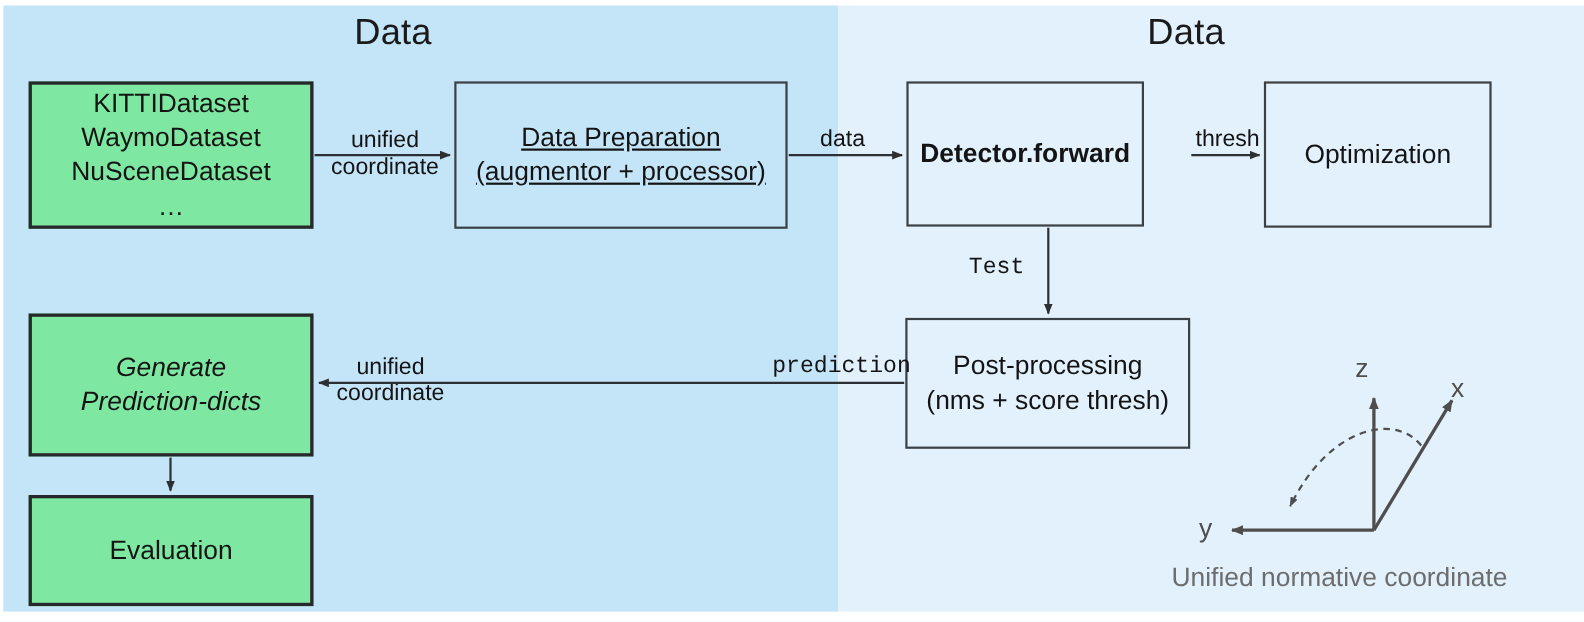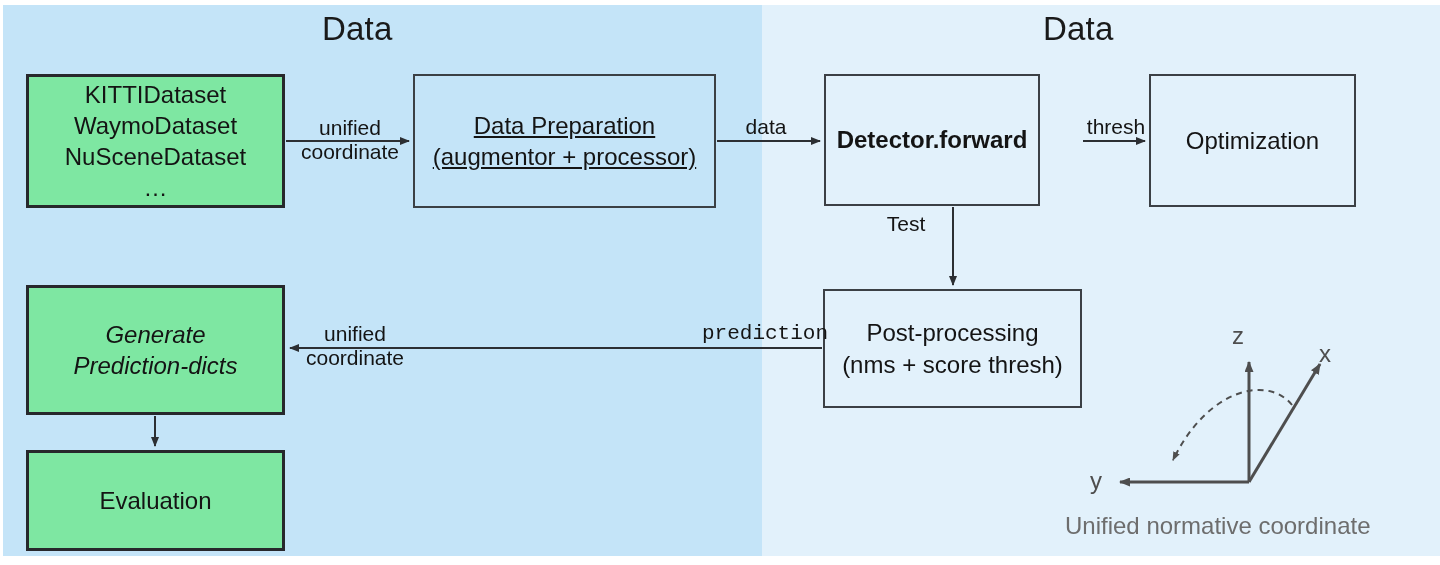--- a/index.html
+++ b/index.html
@@ -120,21 +120,21 @@
 
   <div class="node node-green" style="left:26px; top:450px; width:259px; height:101px;">Evaluation</div>
 
   <div class="edge-label" style="left:290px; top:116px; width:120px;">unified
 coordinate</div>
 
   <div class="edge-label" style="left:736px; top:115px; width:60px;">data</div>
 
   <div class="edge-label" style="left:1086px; top:115px; width:60px;">thresh</div>
 
-  <div class="edge-label" style="left:876px; top:212px; width:60px;">Test</div>
+  <div class="edge-label" style="left:876px; top:232px; width:60px;font-family:Liberation Mono, monospace;">Test</div>
 
   <div class="edge-label" style="left:702px; top:322px; width:120px;font-family:Liberation Mono, monospace;">prediction</div>
 
   <div class="edge-label" style="left:290px; top:322px; width:130px;">unified
 coordinate</div>
 
   <div class="axis-label" style="left:1232px; top:322px;">z</div>
   <div class="axis-label" style="left:1319px; top:340px;">x</div>
   <div class="axis-label" style="left:1090px; top:467px;">y</div>
   <div class="coord-caption" style="left:1065px; top:512px;">Unified normative coordinate</div>

